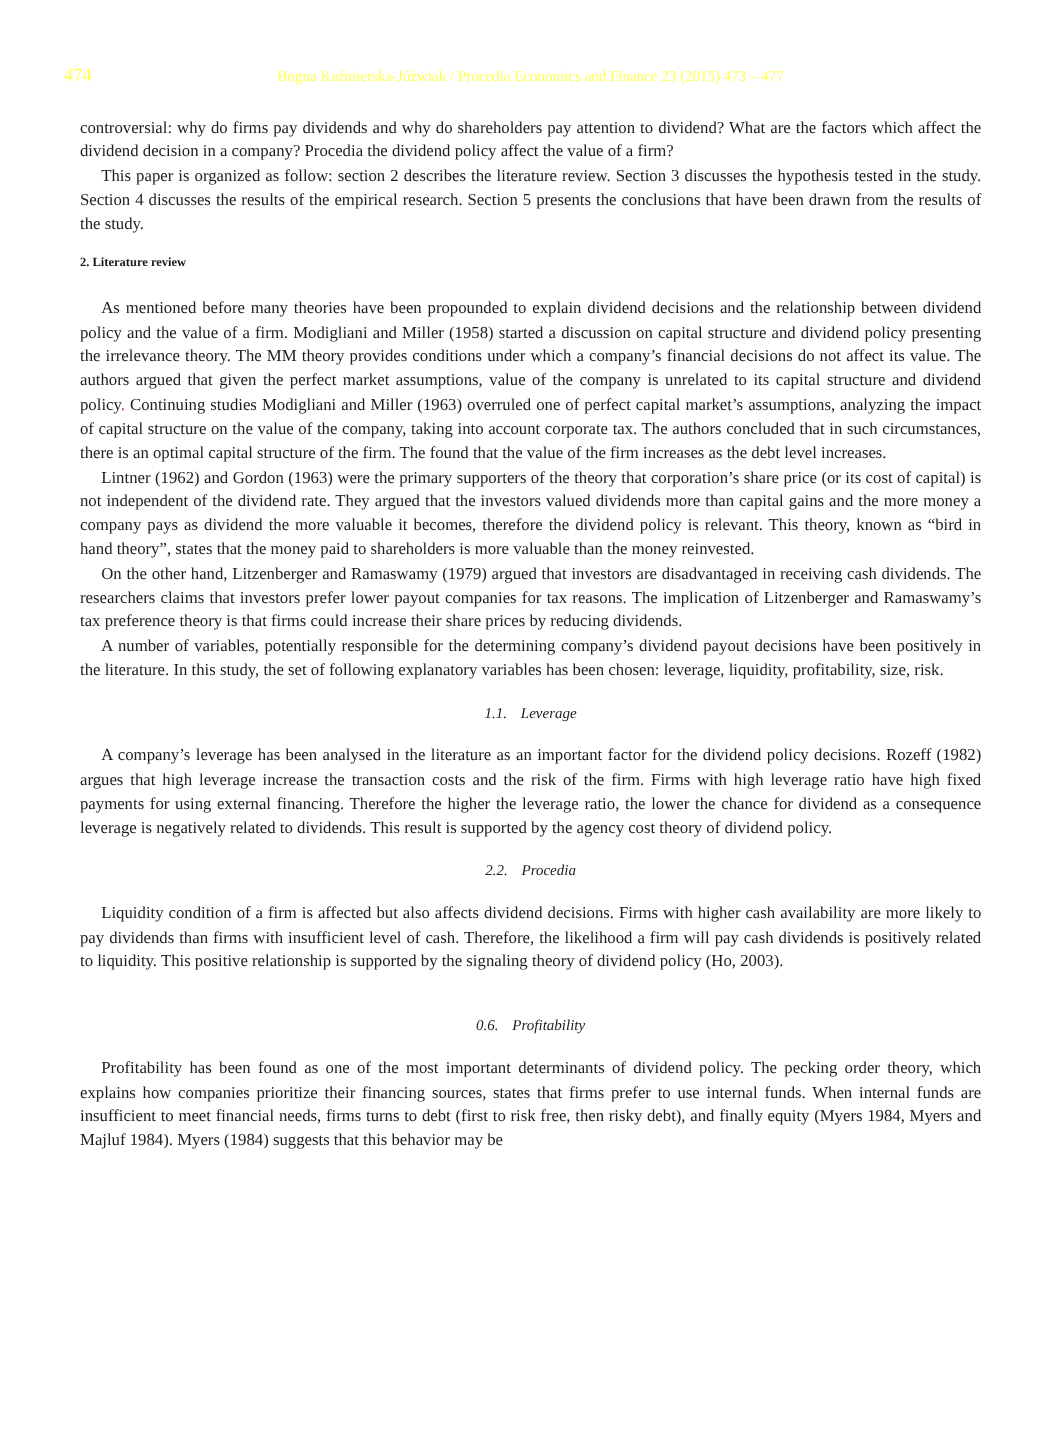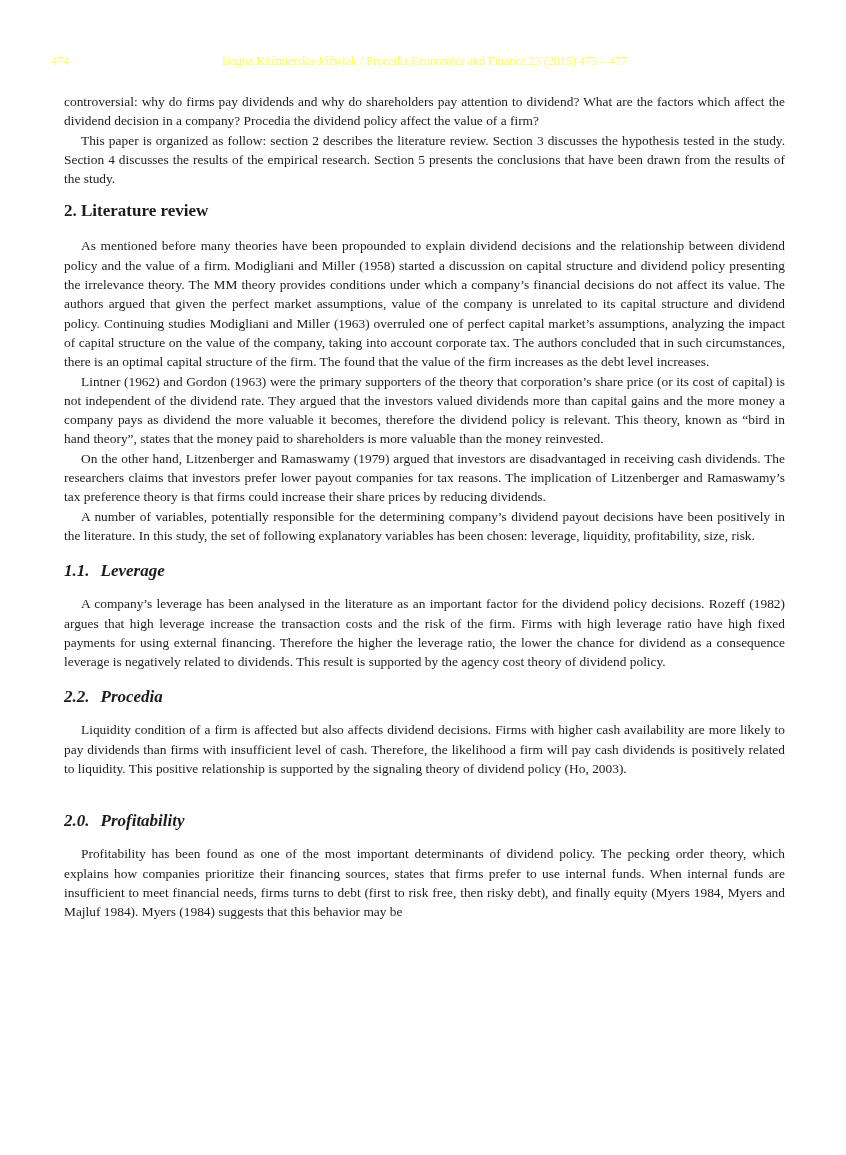--- a/index.html
+++ b/index.html
@@ -21,48 +21,48 @@
     font-size: 12px;
     line-height: 14px;
     color: #ffff4d;
     text-align: center;
   }
   .pagenum {
     position: absolute;
     left: -13px;
     top: 0;
     font-style: normal;
-    font-size: 12px;
+    font-size: 15px;
   }
   .runtitle { }
   .content {
     position: absolute;
     top: 92px;
     left: 64px;
     width: 721px;
     font-size: 13.4px;
     line-height: 19.3px;
     text-align: justify;
   }
   .content p { margin: 0; text-indent: 17px; }
   .content p.noindent { text-indent: 0; }
   h2.sec {
-    font-size: 17px;
+    font-size: 10px;
     line-height: 19px;
     font-weight: bold;
     margin: 13px 0 16px 0;
     text-align: left;
   }
   h3.sub {
-    font-size: 17px;
+    font-size: 12px;
     line-height: 19px;
-    font-weight: bold;
+    font-weight: normal;
     font-style: italic;
     margin: 16px 0 14px 0;
-    text-align: left;
+    text-align: center;
   }
   h3.sub .h3label { margin-left: 11px; }
   h3.extra-gap { margin-top: 33px; }
   .red-period { color: #dd2222; }
 </style>
 </head>
 <body>
 
 <div class="page">
 
@@ -83,17 +83,17 @@
     <p>Lintner (1962) and Gordon (1963) were the primary supporters of the theory that corporation’s share price (or its cost of capital) is not independent of the dividend rate. They argued that the investors valued dividends more than capital gains and the more money a company pays as dividend the more valuable it becomes, therefore the dividend policy is relevant. This theory, known as “bird in hand theory”, states that the money paid to shareholders is more valuable than the money reinvested.</p>
     <p>On the other hand, Litzenberger and Ramaswamy (1979) argued that investors are disadvantaged in receiving cash dividends. The researchers claims that investors prefer lower payout companies for tax reasons. The implication of Litzenberger and Ramaswamy’s tax preference theory is that firms could increase their share prices by reducing dividends.</p>
     <p>A number of variables, potentially responsible for the determining company’s dividend payout decisions have been positively in the literature. In this study, the set of following explanatory variables has been chosen: leverage, liquidity, profitability, size, risk.</p>
 
     <h3 class="sub"><span class="h3num">1.1.</span><span class="h3label">Leverage</span></h3>
     <p>A company’s leverage has been analysed in the literature as an important factor for the dividend policy decisions. Rozeff (1982) argues that high leverage increase the transaction costs and the risk of the firm. Firms with high leverage ratio have high fixed payments for using external financing. Therefore the higher the leverage ratio, the lower the chance for dividend as a consequence leverage is negatively related to dividends. This result is supported by the agency cost theory of dividend policy.</p>
 
     <h3 class="sub"><span class="h3num">2.2.</span><span class="h3label">Procedia</span></h3>
     <p>Liquidity condition of a firm is affected but also affects dividend decisions. Firms with higher cash availability are more likely to pay dividends than firms with insufficient level of cash. Therefore, the likelihood a firm will pay cash dividends is positively related to liquidity.  This positive relationship is supported by the signaling theory of dividend policy (Ho, 2003).</p>
 
-    <h3 class="sub extra-gap"><span class="h3num">2.0.</span><span class="h3label">Profitability</span></h3>
+    <h3 class="sub extra-gap"><span class="h3num">0.6.</span><span class="h3label">Profitability</span></h3>
     <p>Profitability has been found as one of the most important determinants of dividend policy. The pecking order theory, which explains how companies prioritize their financing sources, states that firms prefer to use internal funds. When internal funds are insufficient to meet financial needs, firms turns to debt (first to risk free, then risky debt), and finally equity (Myers 1984, Myers and Majluf 1984). Myers (1984) suggests that this behavior may be</p>
 
   </div>
 </div>
 
 </body></html>

